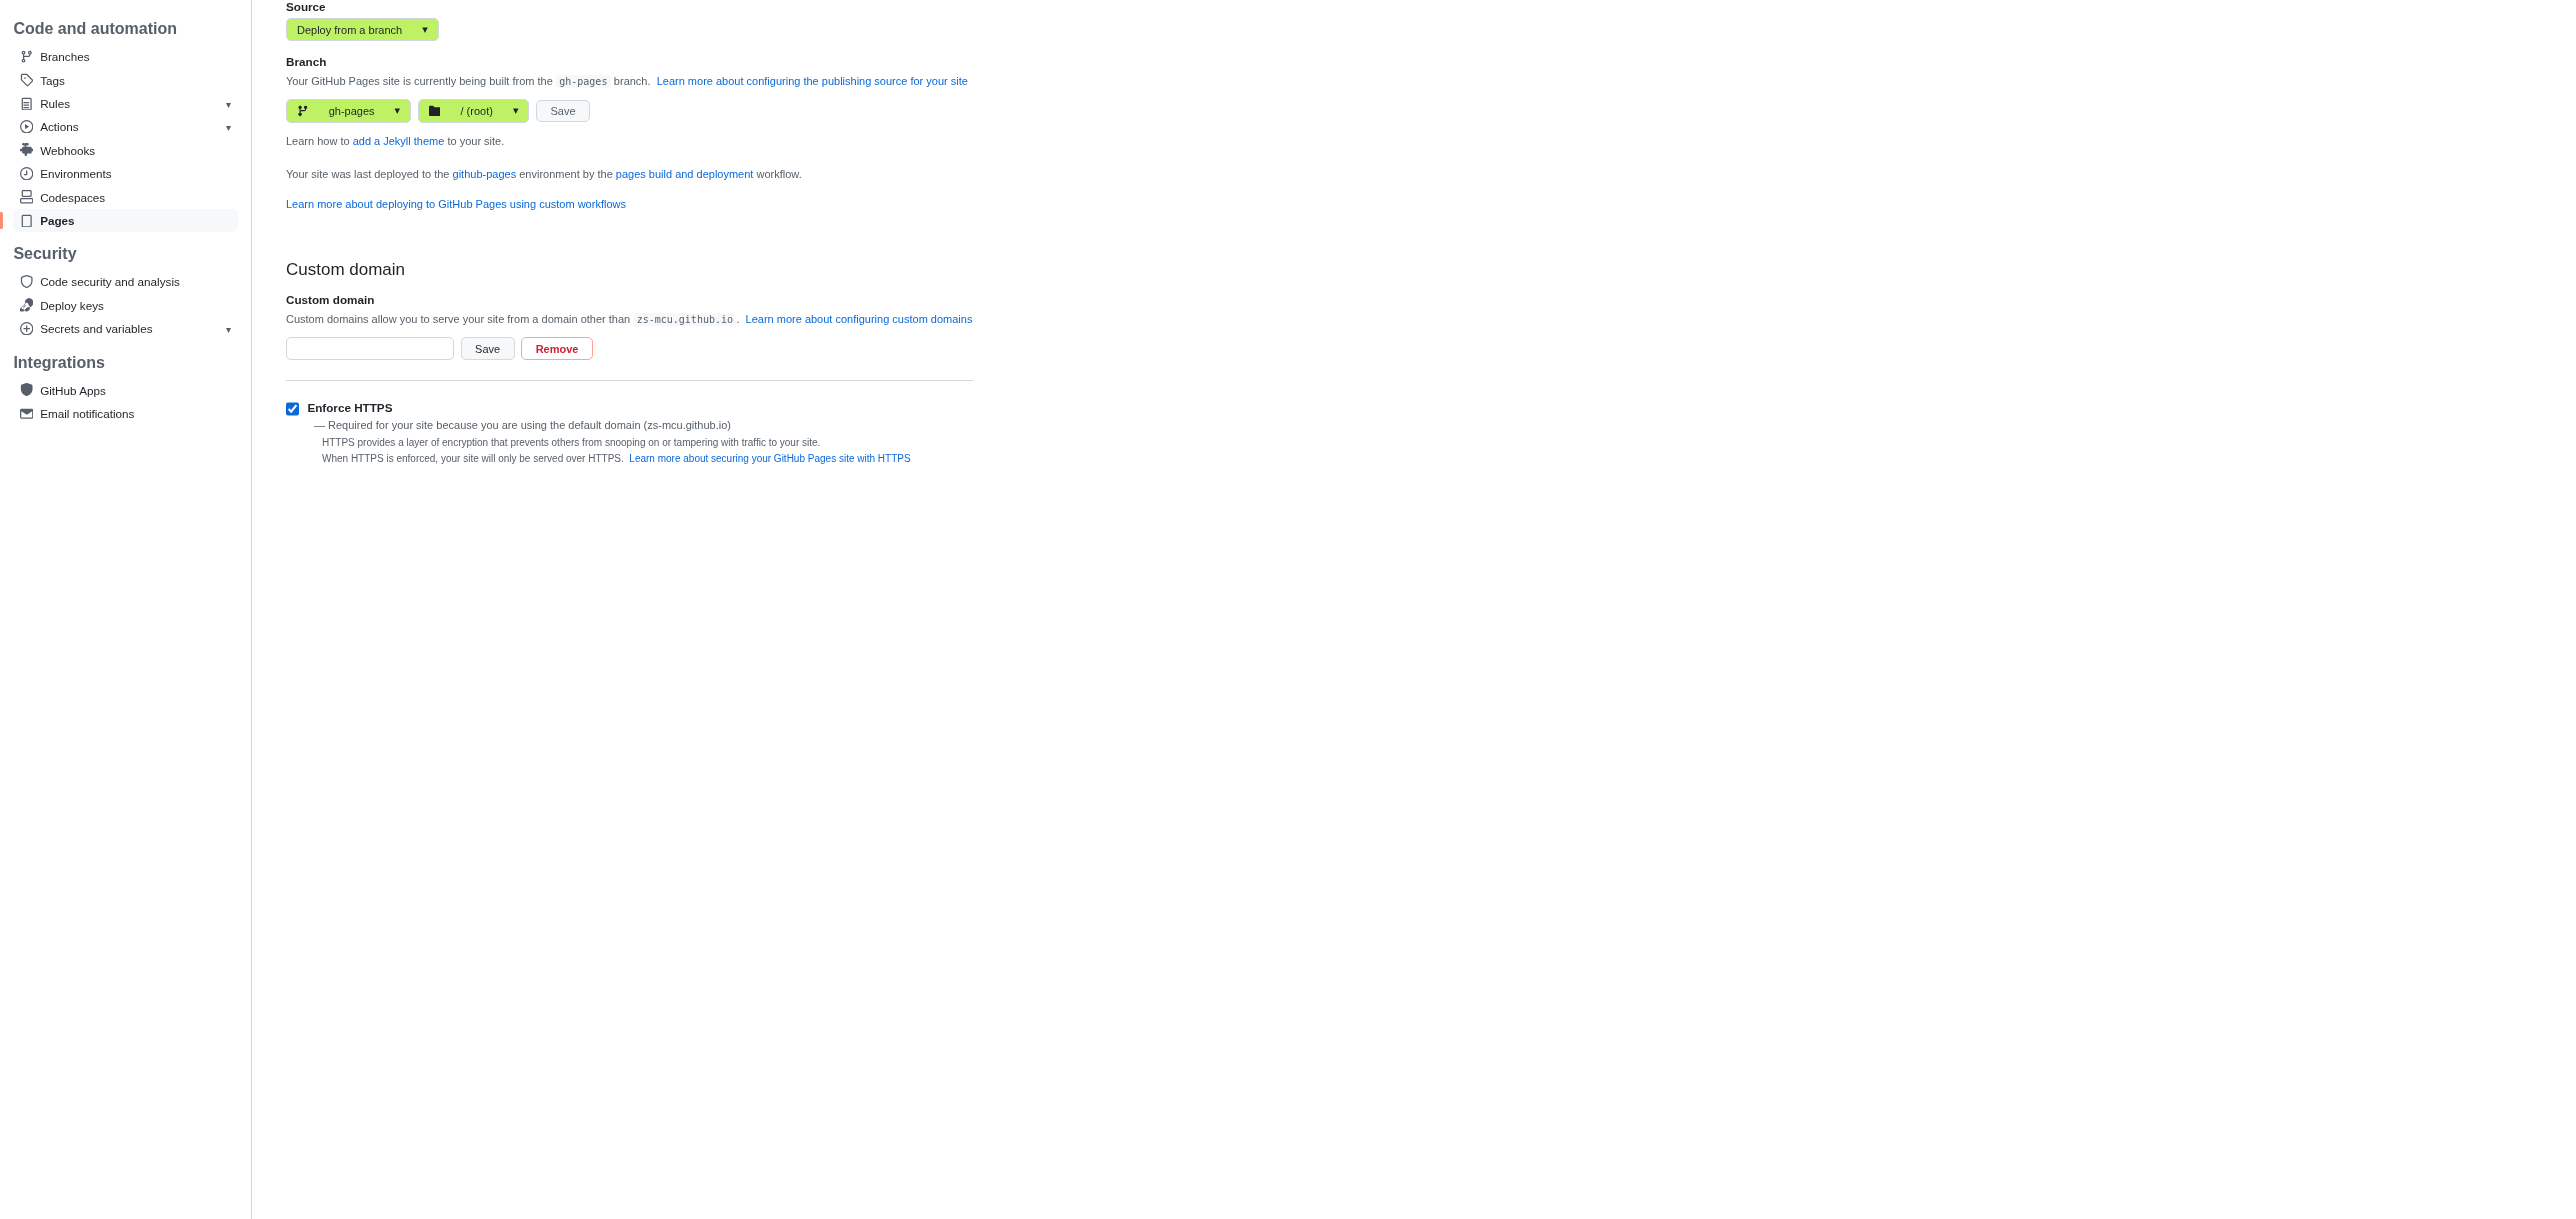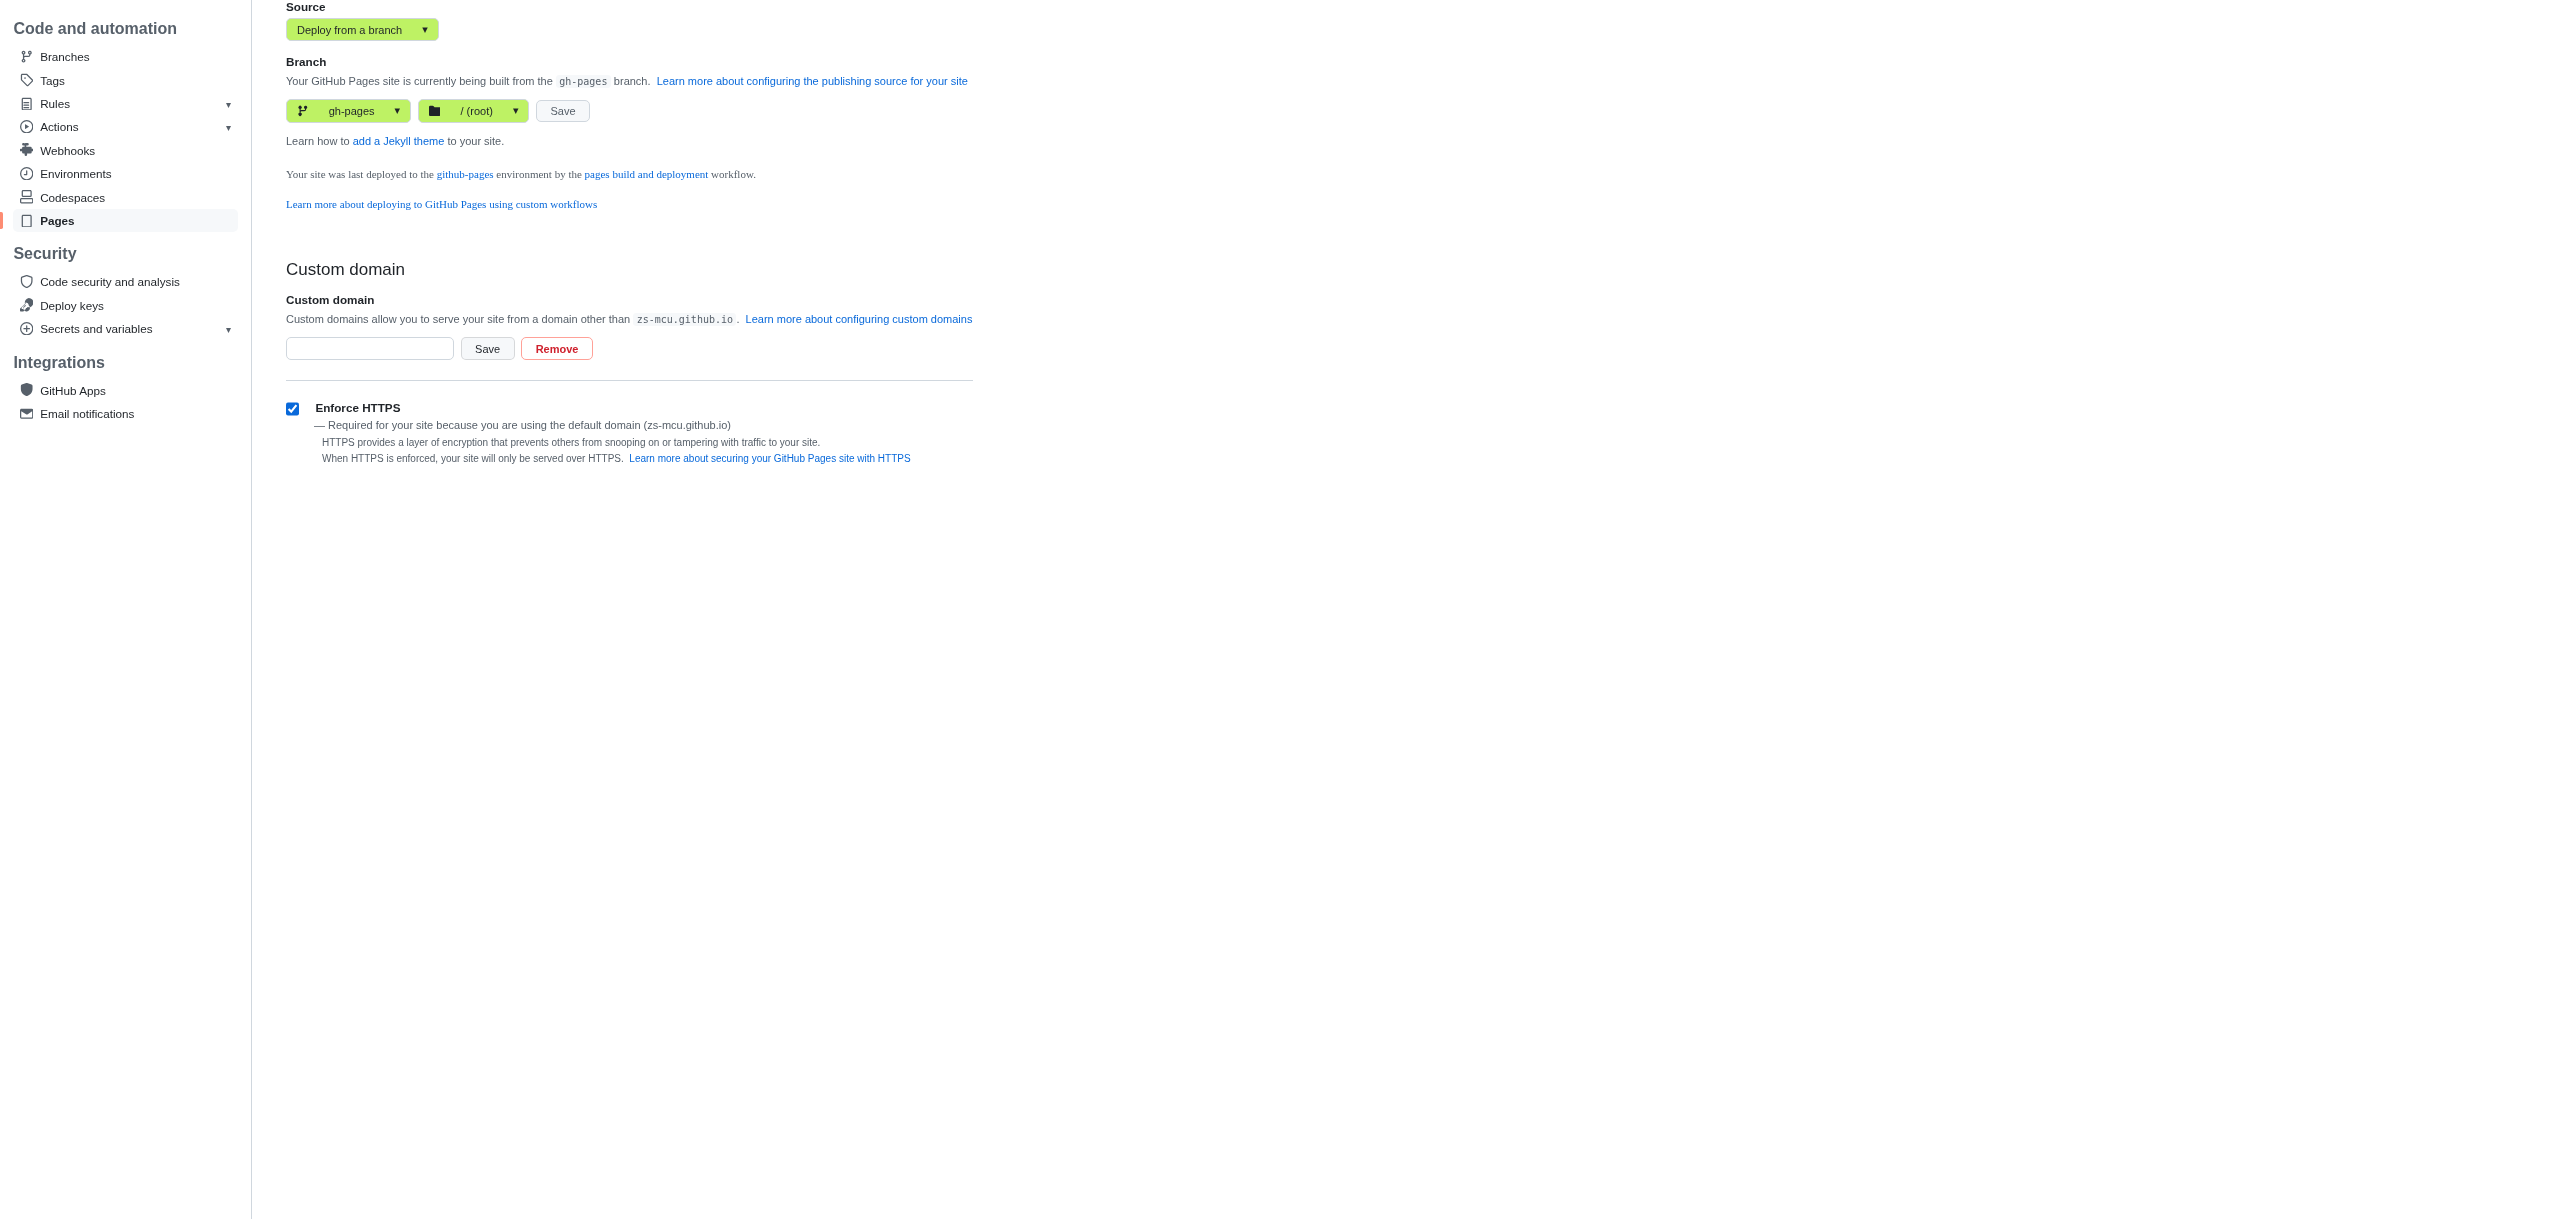--- a/index.html
+++ b/index.html
@@ -184,21 +184,21 @@
       border: none;
       border-top: 0.8px solid #d0d7de;
       margin: 20px 0;
     }
     .enforce-https {
       margin-top: 13.4px;
     }
     .checkbox-row {
       display: flex;
       align-items: flex-start;
-      gap: 16px;
+      gap: 8px;
     }
     .checkbox-row input[type="checkbox"] {
       margin-top: 1.7px;
       accent-color: #0969da;
       width: 13.4px;
       height: 13.4px;
       flex-shrink: 0;
     }
     .checkbox-label {
       font-weight: 600;
@@ -392,21 +392,21 @@
             </svg>
           <span>/ (root)</span>
           <span>▾</span>
         </button>
         <button class="save-btn">Save</button>
       </div>
       <div class="note-text">
         <span>Learn how to </span><a href="#">add a Jekyll theme</a><span> to your site.</span>
       </div>
 
-      <div style="margin-top: 17px; font-family: Liberation Serif, serif;">
+      <div style="margin-top: 17px;">
         <div class="note-text">
           <span>Your site was last deployed to the </span><a href="#">github-pages</a><span> environment by the </span><a href="#">pages build and deployment</a><span> workflow.</span>
         </div>
         <div class="note-text" style="margin-top:3.4px;">
           <a href="#">Learn more about deploying to GitHub Pages using custom workflows</a>
         </div>
       </div>
     </div>
   </div>
 

